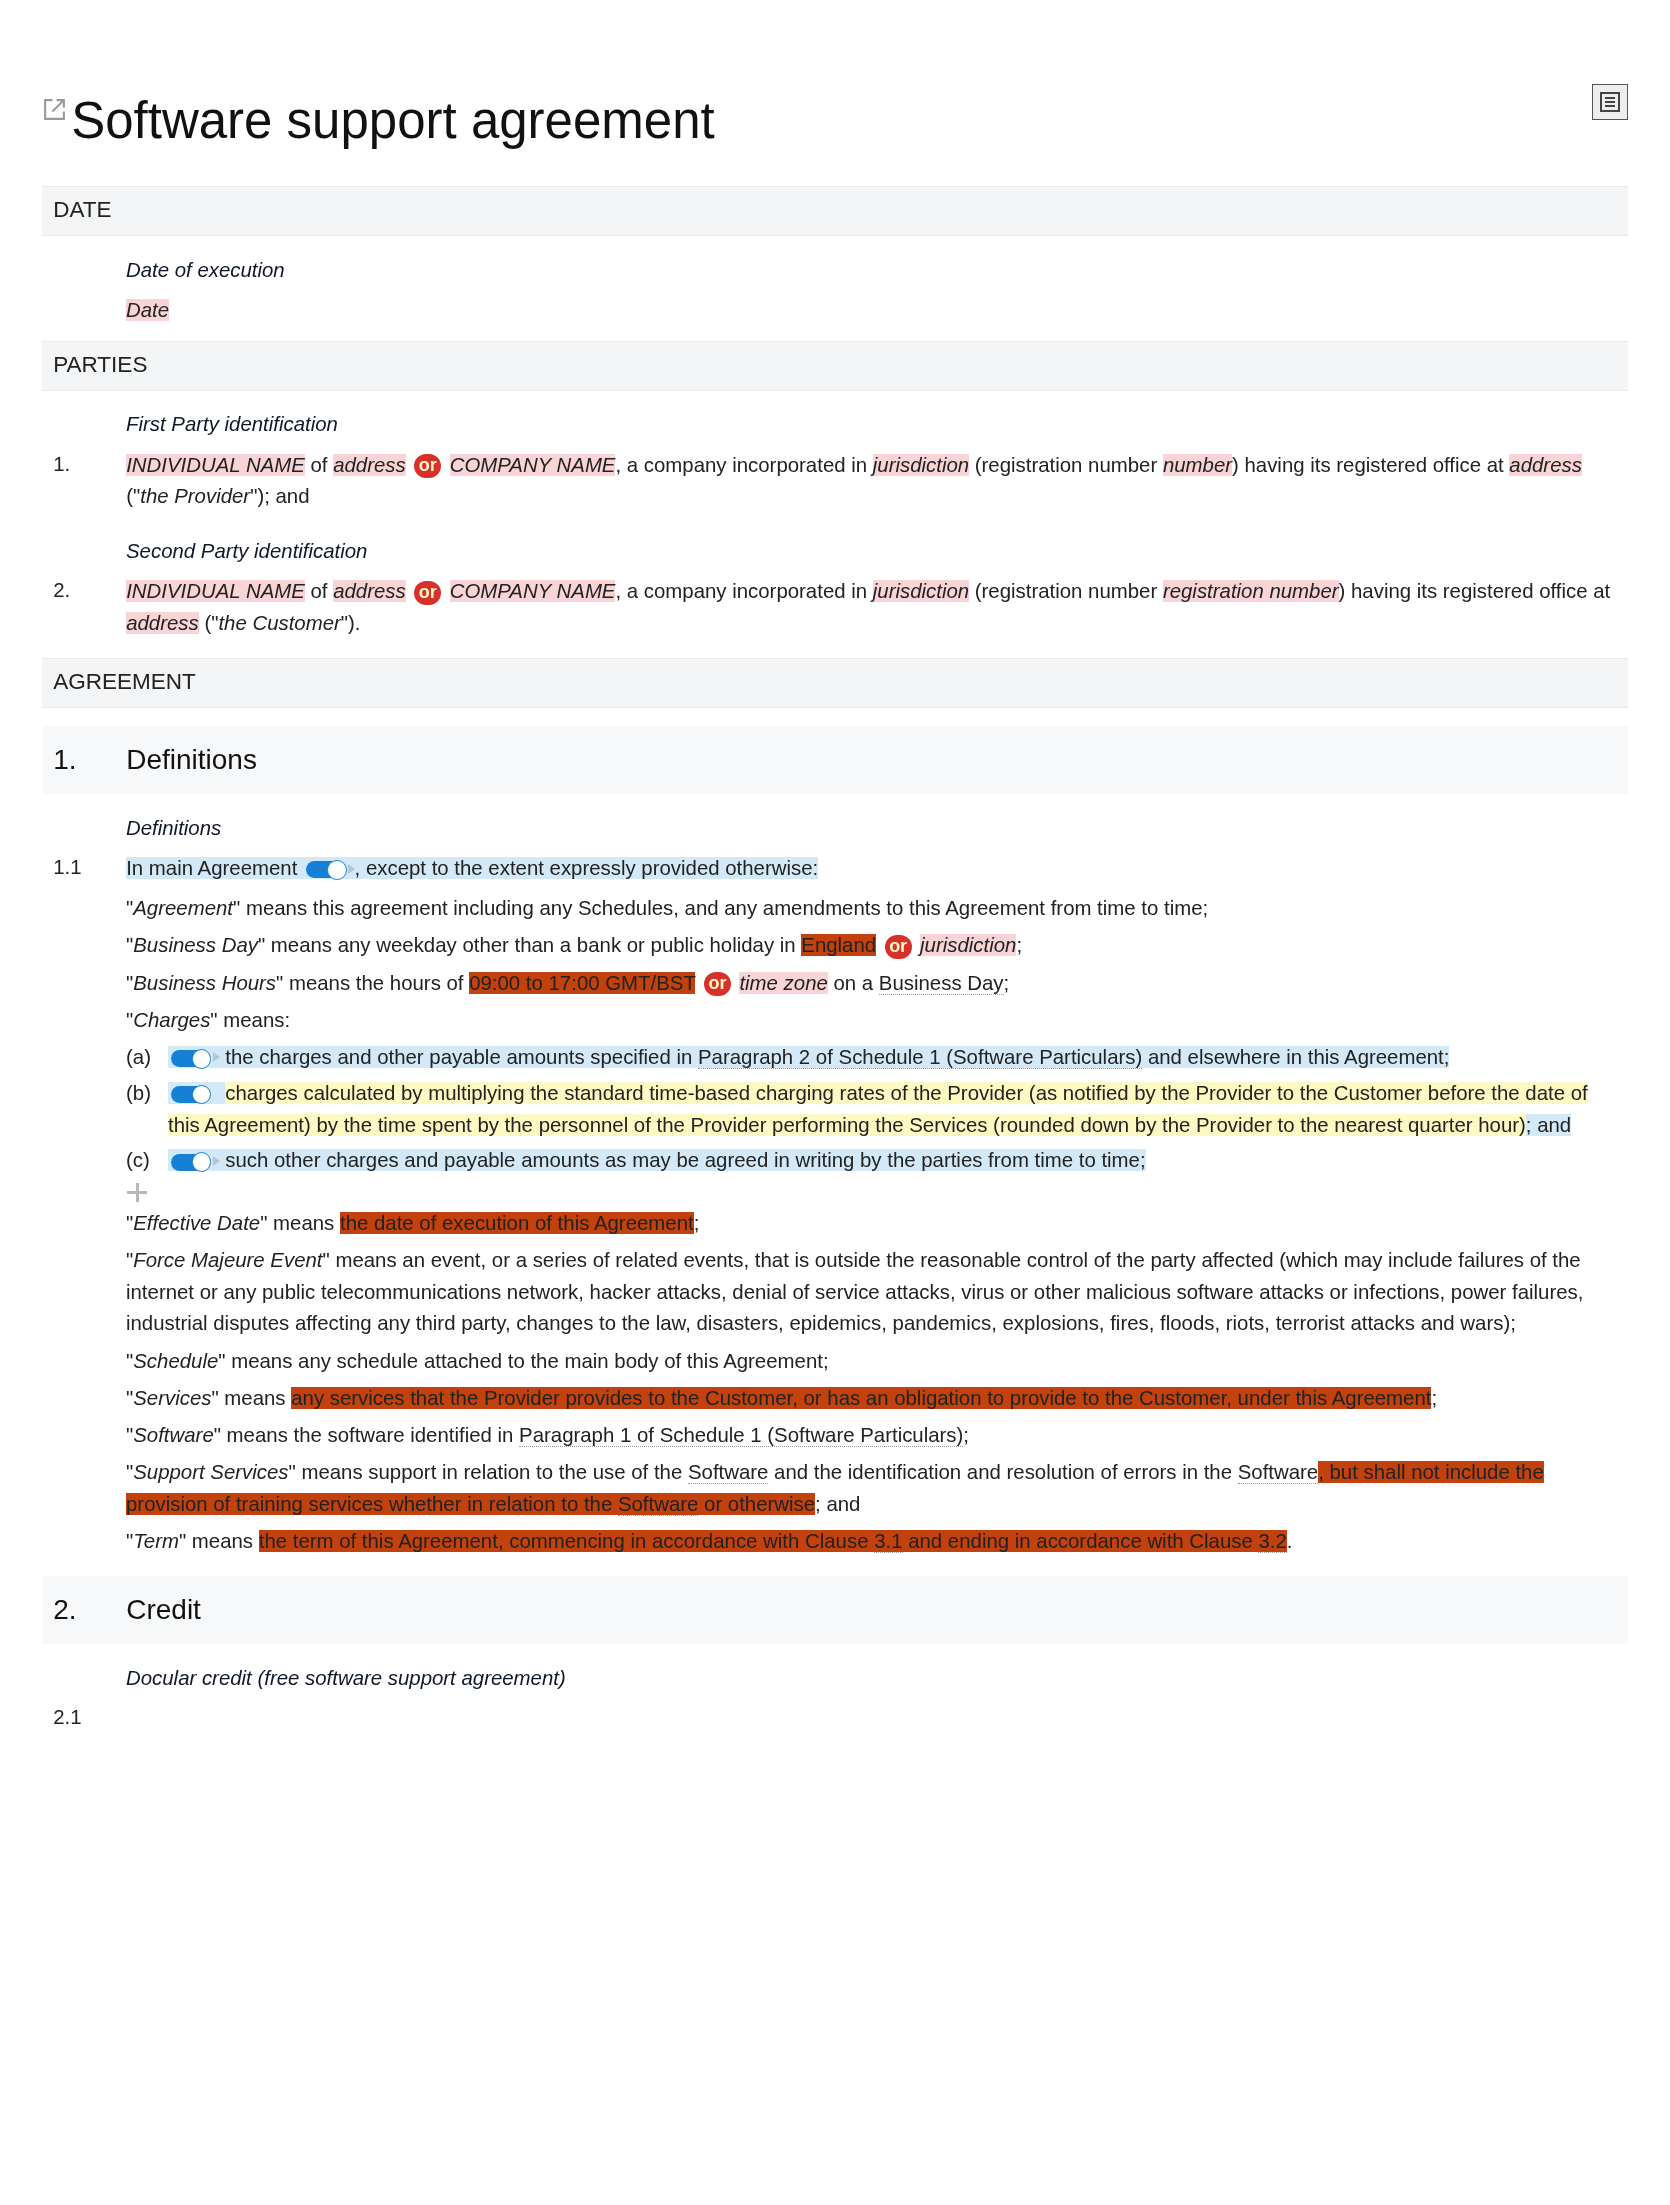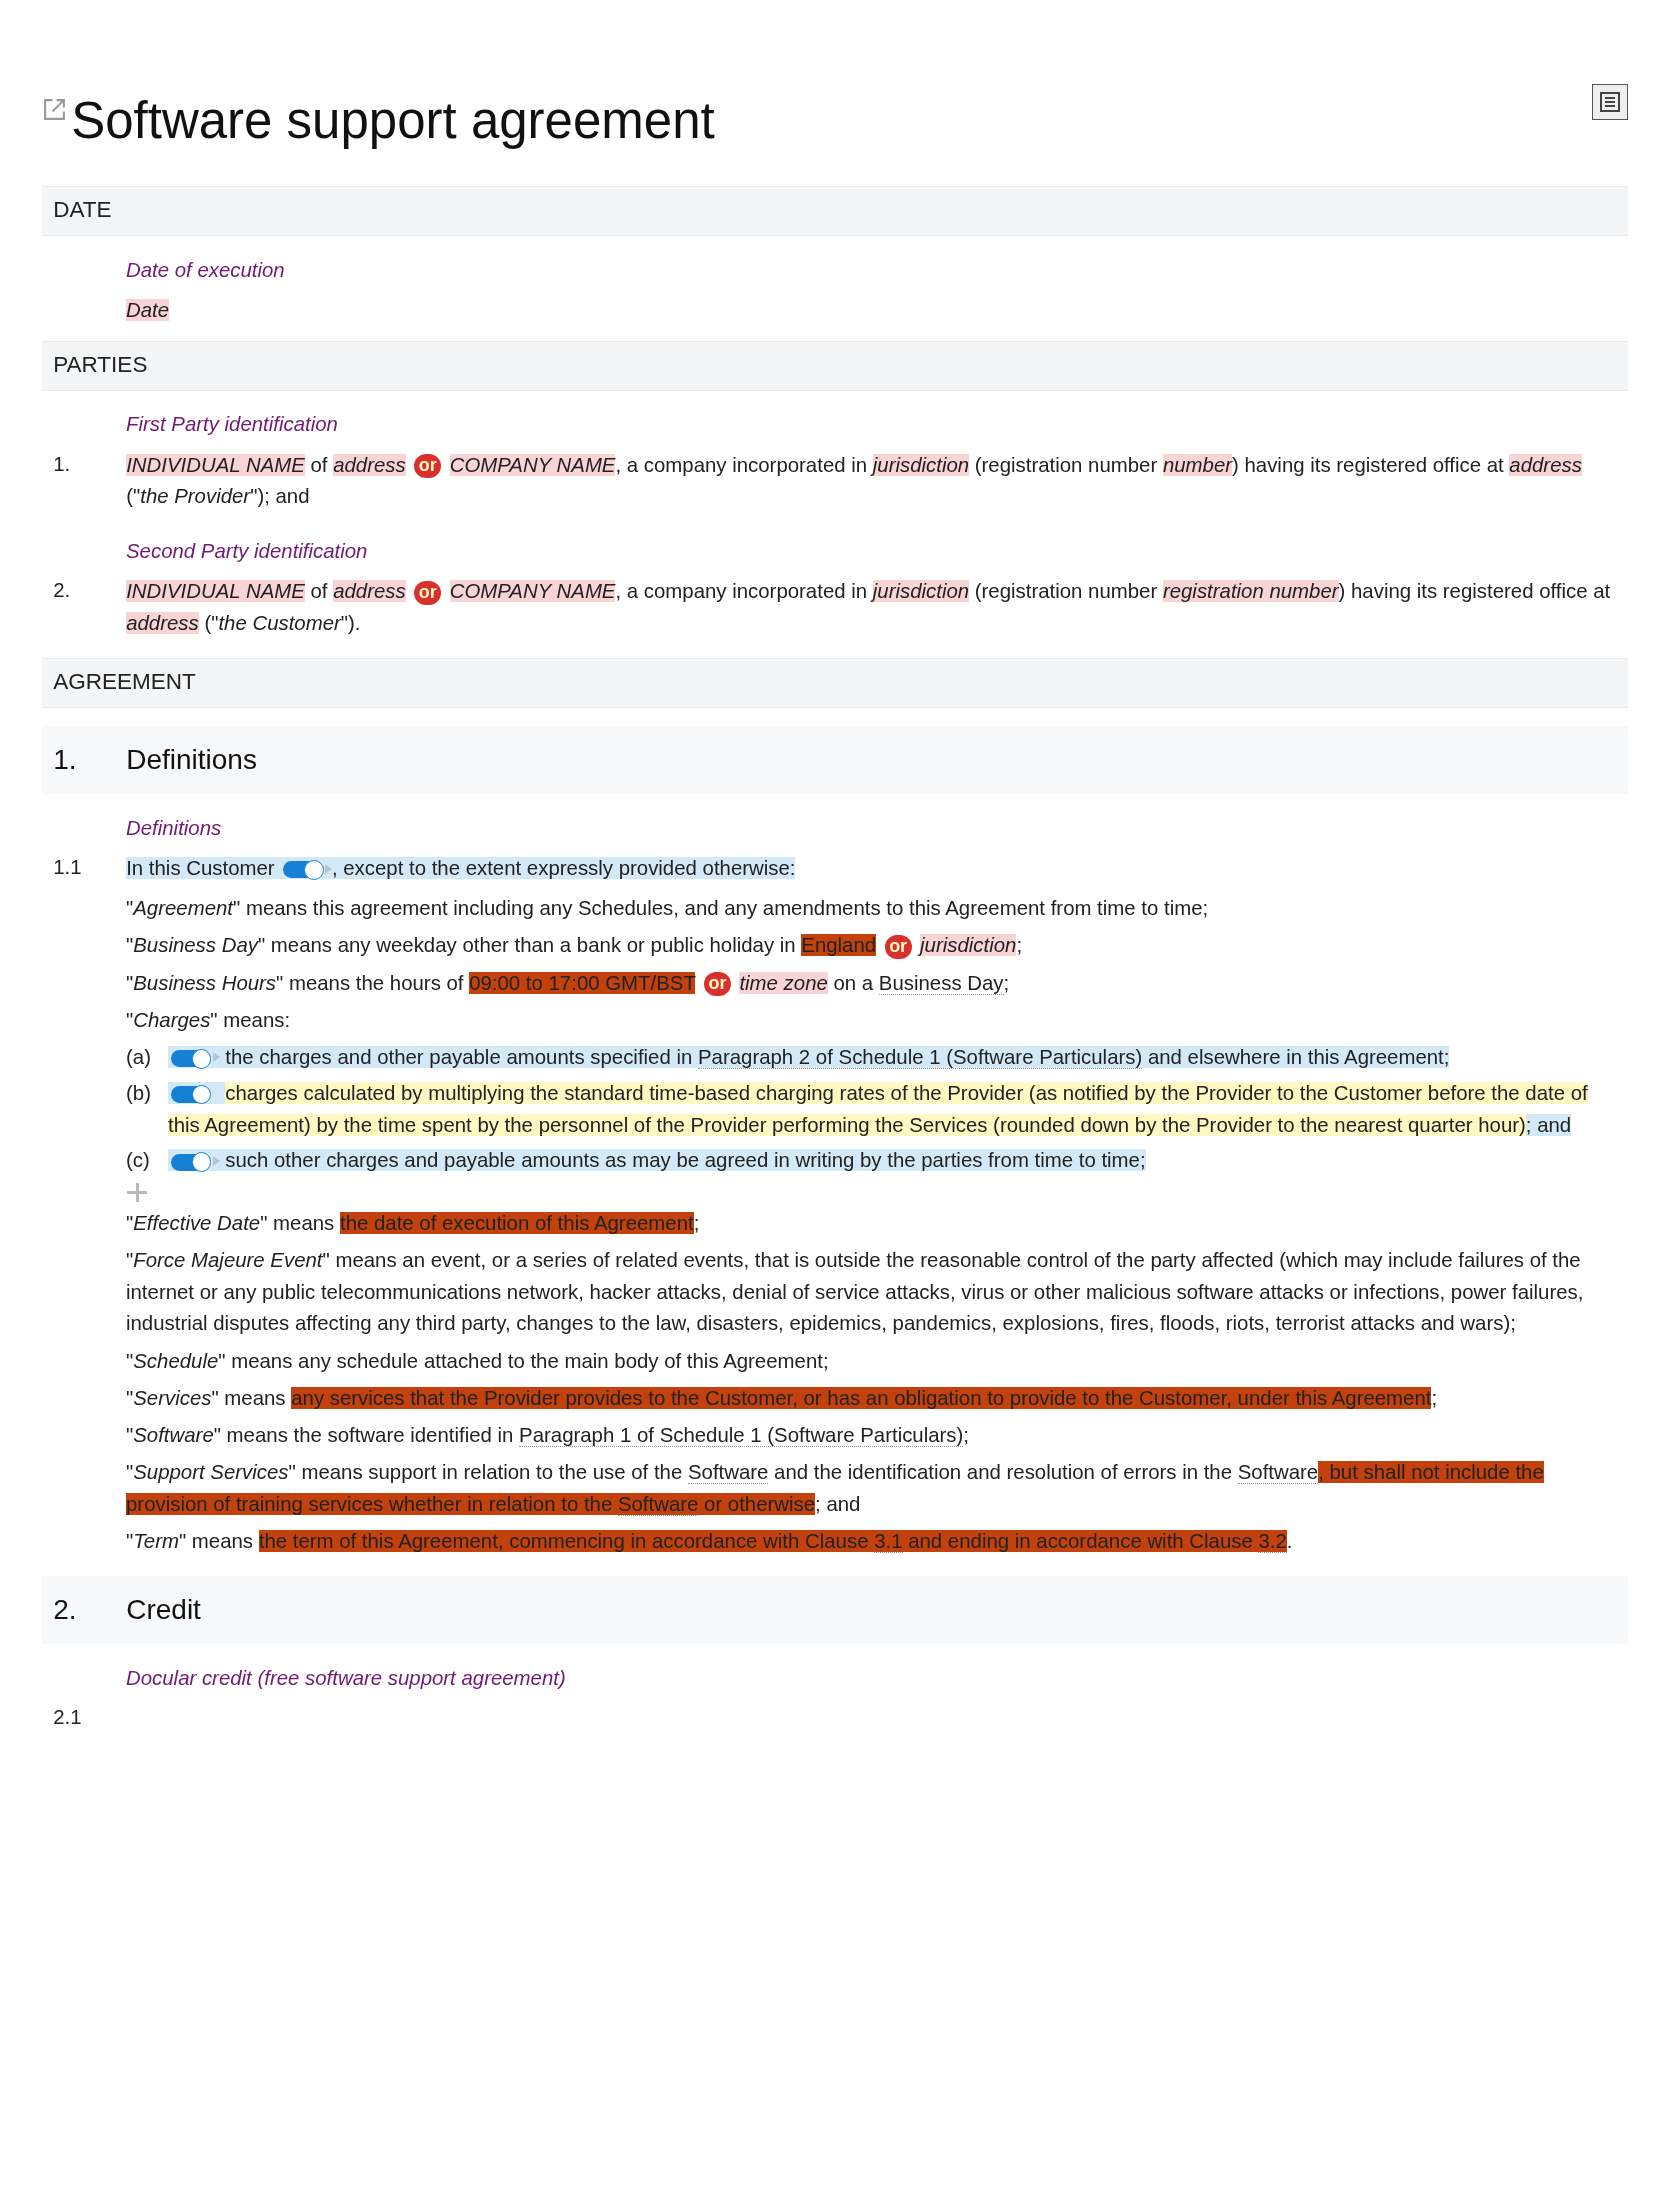--- a/index.html
+++ b/index.html
@@ -40,21 +40,21 @@
     border-top: 0.7px solid #e8eaeb;
     border-bottom: 0.7px solid #e8eaeb;
     padding: 7px 11.2px 8.4px 11.2px;
     font-size: 22.5px;
     font-weight: 400;
     color: #222;
     margin: 14px 0 0 0;
   }
   .hint {
     font-style: italic;
-    color: #701a75;
+    color: #0f172a;
     padding: 19.7px 11.2px 5.6px 84px;
     font-size: 20.4px;
   }
   .row {
     display: flex;
     padding: 4.2px 11.2px 4.2px 11.2px;
   }
   .num-col {
     width: 73px;
     flex: 0 0 73px;
@@ -219,21 +219,21 @@
 <div class="sec-num-row">
   <div class="sec-num">1.</div>
   <div class="sec-title">Definitions</div>
 </div>
 
 <div class="hint">Definitions</div>
 
 <div class="row">
   <div class="num-col">1.1</div>
   <div class="body-col">
-    <span class="hl-blue"><span>In this Customer</span>
+    <span class="hl-blue"><span>In main Agreement</span>
       <span class="toggle">
         <span class="toggle-track"></span>
           <span class="toggle-knob"></span>
           <span class="toggle-chevron"></span>
       </span><span>, except to the extent expressly provided otherwise:</span></span>
   </div>
 </div>
 
 <div class="para">
   "<span class="bold-ital">Agreement</span><span>" means this agreement including any Schedules, and any amendments to this Agreement from time to time;</span>

